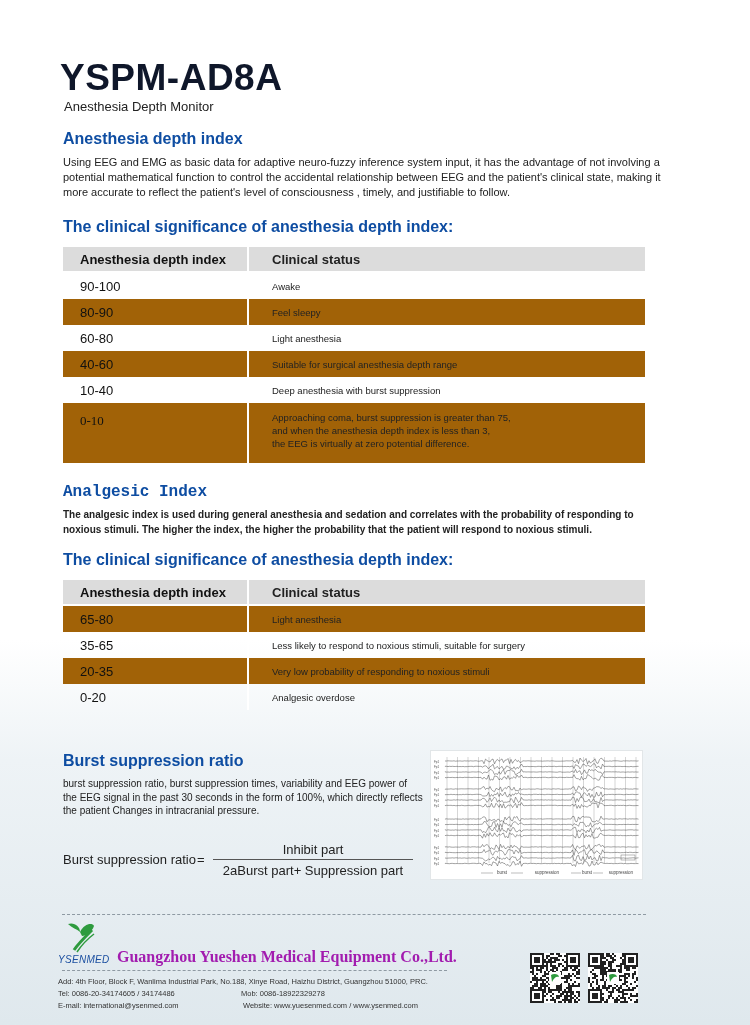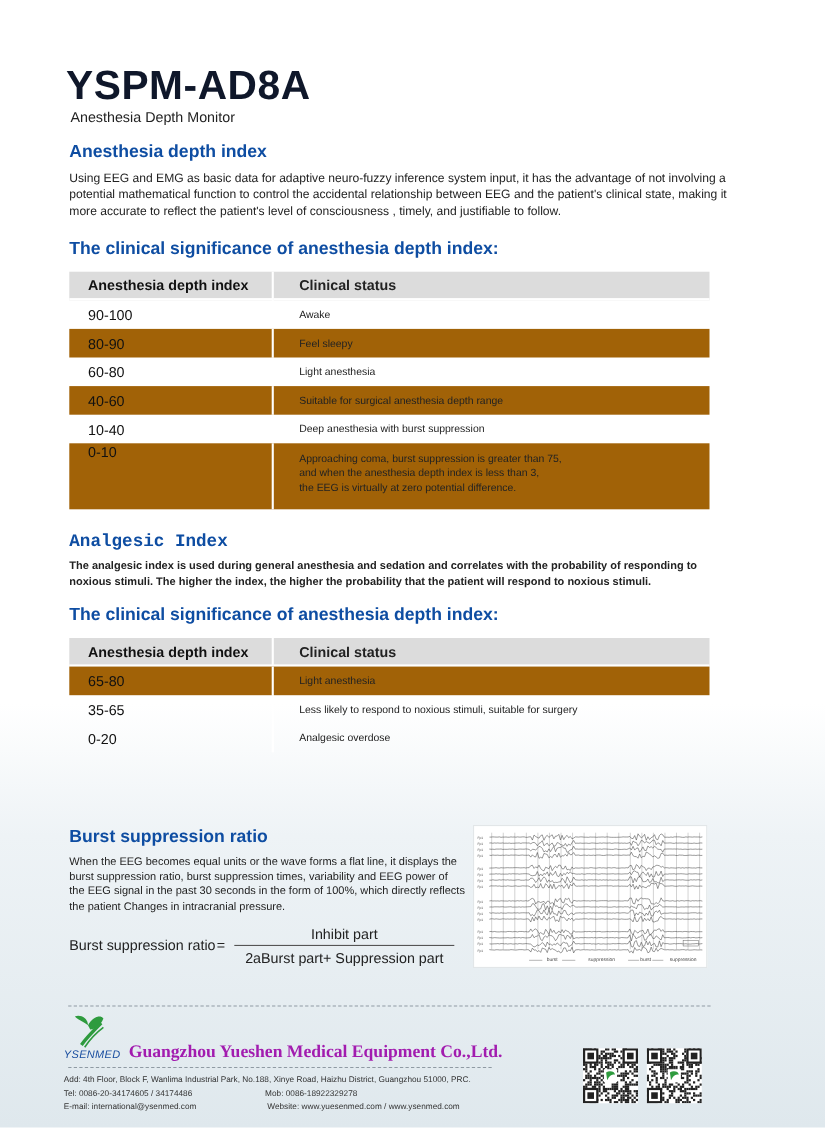--- a/index.html
+++ b/index.html
@@ -35,21 +35,21 @@
   table.ctab th {
     background: #dcdcdc; font-weight: bold; font-size: 13px; color: #111;
     height: 26px; border-bottom: 2px solid #fff;
   }
   table.ctab td { height: 26px; }
   table.ctab tr.g td { background: #a16207; }
   table.ctab .c1 { width: 186px; padding-left: 17px; font-size: 13px; color: #111; border-right: 2px solid #fff; }
   table.ctab .c2 { padding-left: 23px; font-size: 9.5px; color: #222; }
   table.ctab th.c2 { font-size: 13px; }
   table.ctab tr.tall td { height: 60px; vertical-align: top; }
-  table.ctab tr.tall td.c1 { padding-top: 0; }
+  table.ctab tr.tall td.c1 { padding-top: 10px; font-family: Liberation Serif, serif; }
   table.ctab tr.tall td.c2 { padding-top: 8px; line-height: 13px; }
   .formula { left: 63px; top: 838px; width: 360px; height: 44px; font-size: 13px; color: #222; }
   .formula .lhs { position: absolute; left: 0; top: 14px; }
   .formula .eq { position: absolute; left: 134px; top: 14px; }
   .formula .num { position: absolute; left: 150px; width: 200px; top: 4px; text-align: center; }
   .formula .line { position: absolute; left: 150px; width: 200px; top: 21px; border-top: 1px solid #555; }
   .formula .den { position: absolute; left: 150px; width: 200px; top: 25px; text-align: center; }
   .eeg { left: 430px; top: 750px; width: 213px; height: 130px; background: #fff; border: 1px solid #e2e6e8; }
   .dash { left: 62px; width: 584px; border-top: 1px dashed #8f9aa3; height: 0; }
   .company { left: 117px; top: 948px; font-family: "Liberation Serif", serif; font-weight: bold; font-size: 16px; color: #a21caf; }
@@ -117,30 +117,33 @@
     <th class="c2">Clinical status</th>
   </tr>
   <tr class="g">
     <td class="c1">65-80</td>
     <td class="c2">Light anesthesia</td>
   </tr>
   <tr>
     <td class="c1">35-65</td>
     <td class="c2">Less likely to respond to noxious stimuli, suitable for surgery</td>
   </tr>
+  <tr class="g">
+    <td class="c1">20-35</td>
+    <td class="c2">Very low probability of responding to noxious stimuli</td>
+  </tr>
   <tr>
     <td class="c1">0-20</td>
     <td class="c2">Analgesic overdose</td>
   </tr>
 </tbody>
   </table>
 
 <div class="abs h2 s16" style="left:63px; top:752px;">Burst suppression ratio</div>
 <div class="abs para" style="left:63px; top:777px; width:370px; font-size:10px; line-height:13.5px;">
-  <div>When the EEG becomes equal units or the wave forms a flat line, it displays the</div>
   <div>burst suppression ratio, burst suppression times, variability and EEG power of</div>
   <div>the EEG signal in the past 30 seconds in the form of 100%, which directly reflects</div>
   <div>the patient Changes in intracranial pressure.</div>
 </div>
 
 <div class="abs formula">
   <span class="lhs">Burst suppression ratio</span>
   <span class="eq">=</span>
   <span class="num">Inhibit part</span>
   <span class="line"></span>

